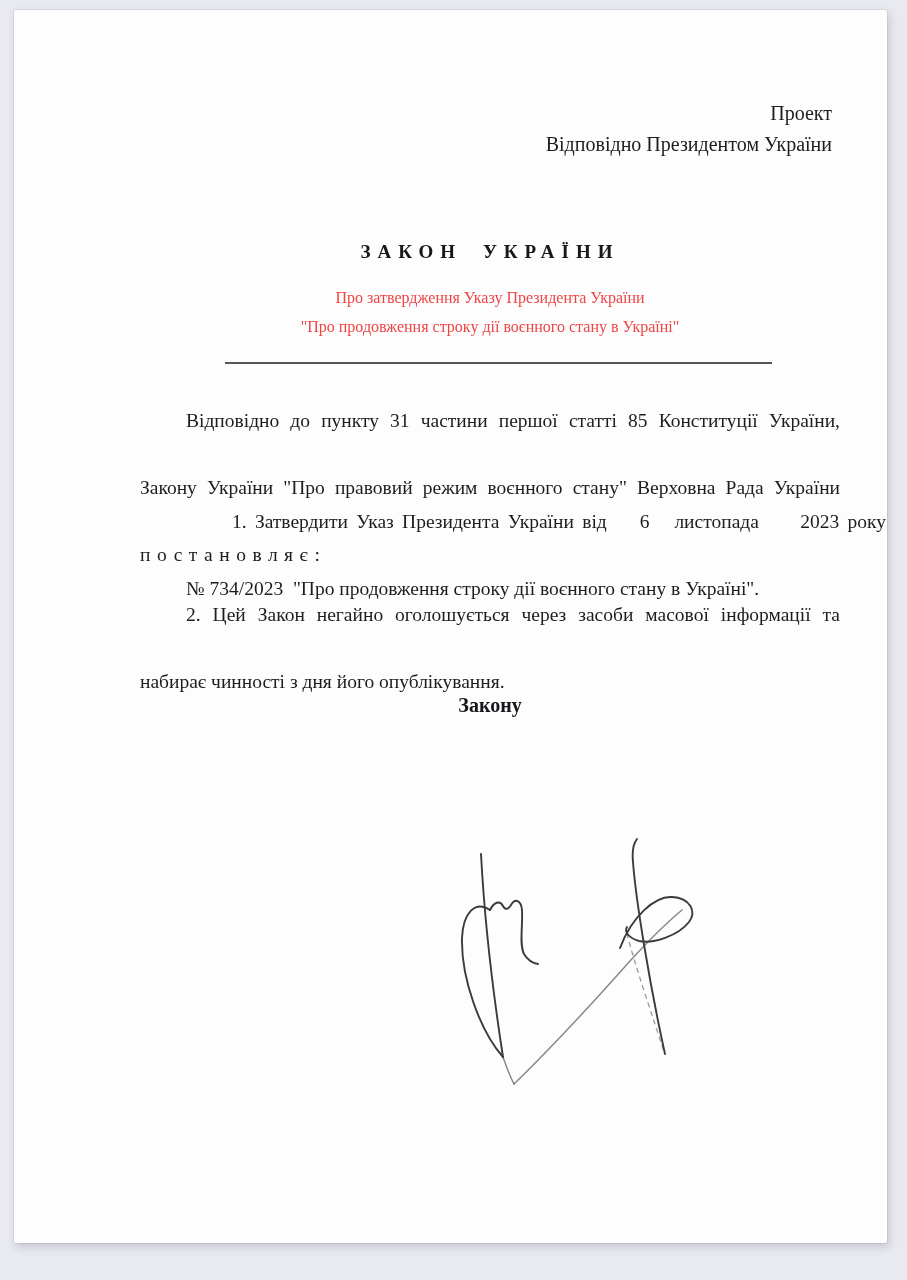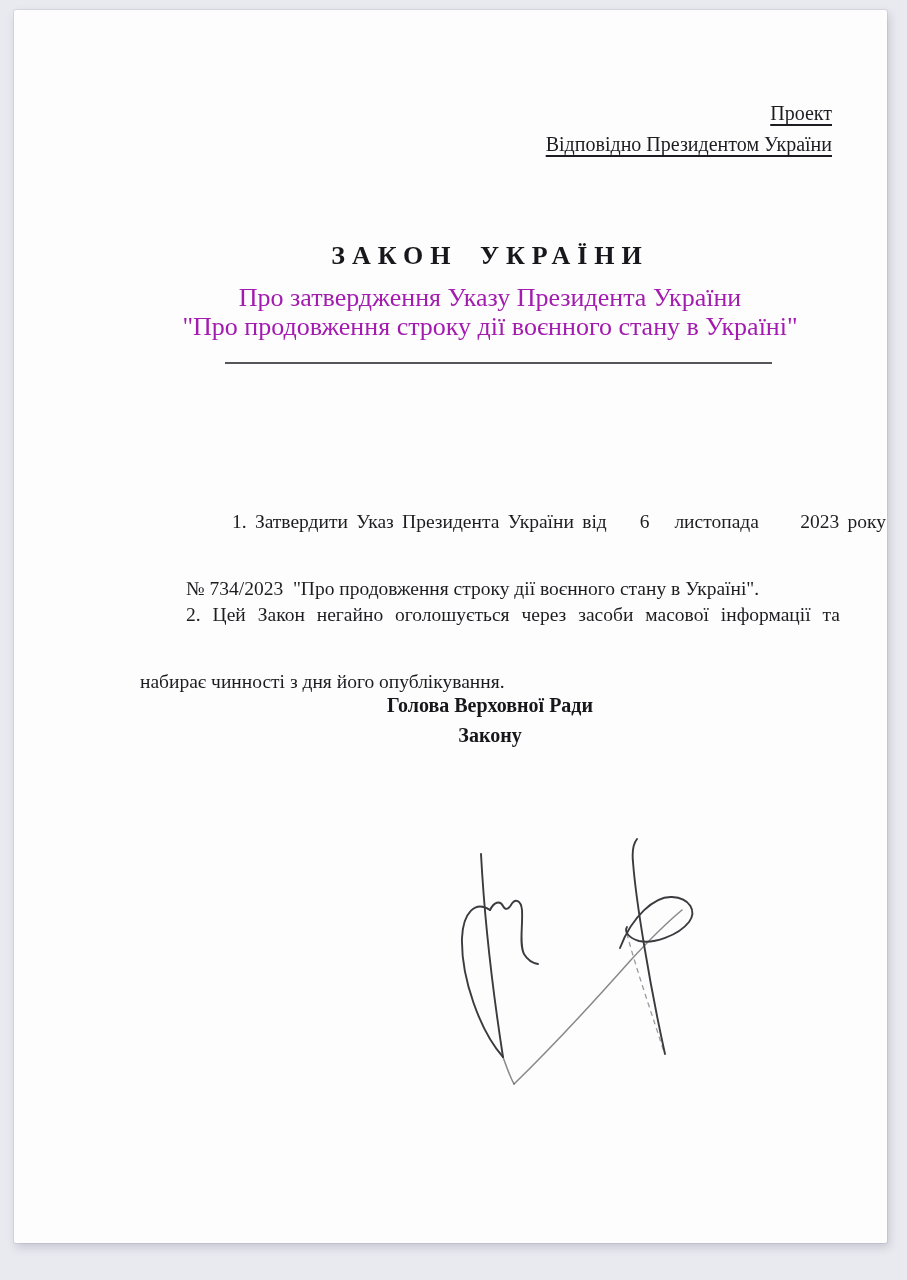--- a/index.html
+++ b/index.html
@@ -25,36 +25,35 @@
     border-radius:2px;
     box-shadow:0 0 0 1px rgba(90,90,110,0.10), 2px 4px 10px rgba(70,70,95,0.22);
   }
   
   .header-right{
     position:absolute; top:88px; left:126px; width:700px;
     text-align:right; padding-right:8px;
     font-size:20px; line-height:31px;
   }
   .header-right .uline{
-    text-decoration:underline;
     text-decoration-thickness:1.5px;
     text-underline-offset:4px;
   }
   .law-title{
     position:absolute; top:231px; left:126px; width:700px;
     text-align:center;
-    font-size:26px; font-weight:bold;
+    font-size:19px; font-weight:bold;
     letter-spacing:7px; word-spacing:9px;
     color:#18181c;
   }
   .law-subtitle{
     position:absolute; top:273px; left:126px; width:700px;
     text-align:center;
-    font-size:26px; line-height:29px;
-    color:#a21caf;
+    font-size:16px; line-height:29px;
+    color:#ef4444;
   }
   .divider{
     position:absolute; top:352px; left:211px;
     width:547px; height:2px;
     background:var(--rule);
   }
   .para{
     position:absolute; left:126px; width:700px;
     font-size:19.5px; line-height:33.5px;
   }
@@ -99,33 +98,37 @@
 
   <div class="law-title">ЗАКОН УКРАЇНИ</div>
 
   <div class="law-subtitle">
     <div>Про затвердження Указу Президента України</div>
     <div>"Про продовження строку дії воєнного стану в Україні"</div>
   </div>
 
   <div class="divider"></div>
 
+  <div class="para para-intro">
+    <div class="tline indent just">Відповідно до пункту 31 частини першої статті 85 Конституції України,</div>
+    <div class="tline just">Закону України "Про правовий режим воєнного стану" Верховна Рада України</div>
+    <div class="tline spread">постановляє:</div>
+  </div>
 
   <div class="para para-item1">
     <div class="tline indent just">1. Затвердити Указ Президента України від    6   листопада     2023 року</div>
     <div class="tline">№ 734/2023  "Про продовження строку дії воєнного стану в Україні".</div>
   </div>
 
   <div class="para para-item2">
     <div class="tline indent just">2. Цей Закон негайно оголошується через засоби масової інформації та</div>
     <div class="tline">набирає чинності з дня його опублікування.</div>
   </div>
 
   <div class="signatory">
-    <div>Голова Верховної Ради</div>
     <div>Закону</div>
   </div>
 
   <div class="signature-wrap">
     <svg viewBox="0 0 300 285" aria-hidden="true">
 
       <path class="sig-stroke" d="M 61,38 C 64,95 72,170 83,241"></path>
 
       <path class="sig-stroke" d="M 70,94 C 55,84 43,97 42,122 C 41,162 60,215 83,241"></path>
 

